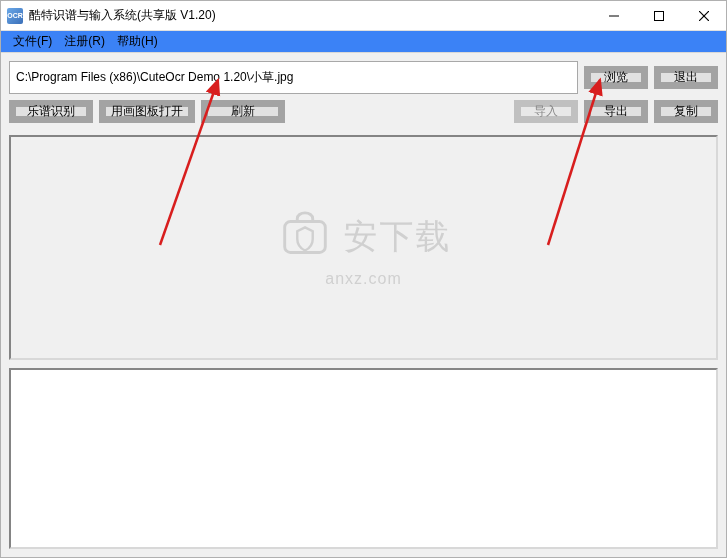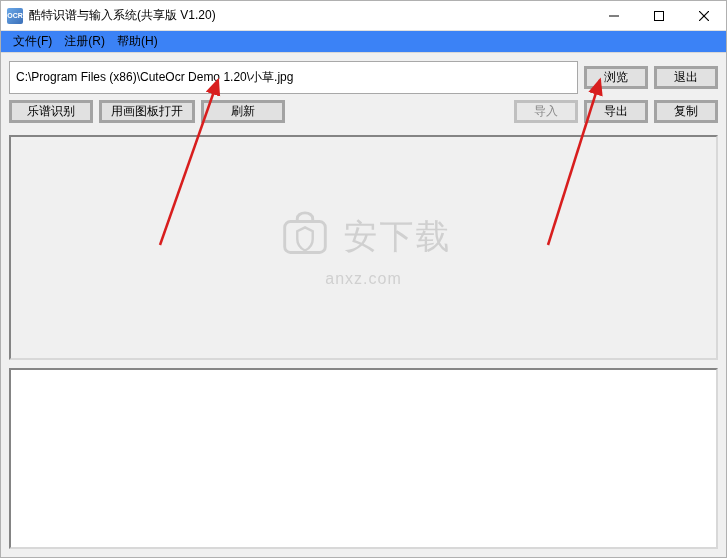--- a/index.html
+++ b/index.html
@@ -71,21 +71,21 @@
     height: 33px;
     border: 1px solid #a8a8a8;
     background: #fff;
     font-size: 12px;
     padding: 0 6px;
     font-family: Tahoma, sans-serif;
   }
   .btn {
     height: 23px;
     background: #e1e1e1;
-    border: 3px solid #a3a3a3;
+    border: 7px solid #a3a3a3;
     font-size: 12px;
     padding: 0 2px;
     display: inline-flex;
     align-items: center;
     justify-content: center;
     cursor: default;
   }
   .btn.w60 { width: 64px; }
   .btn.w80 { width: 84px; }
   .btn.disabled {

